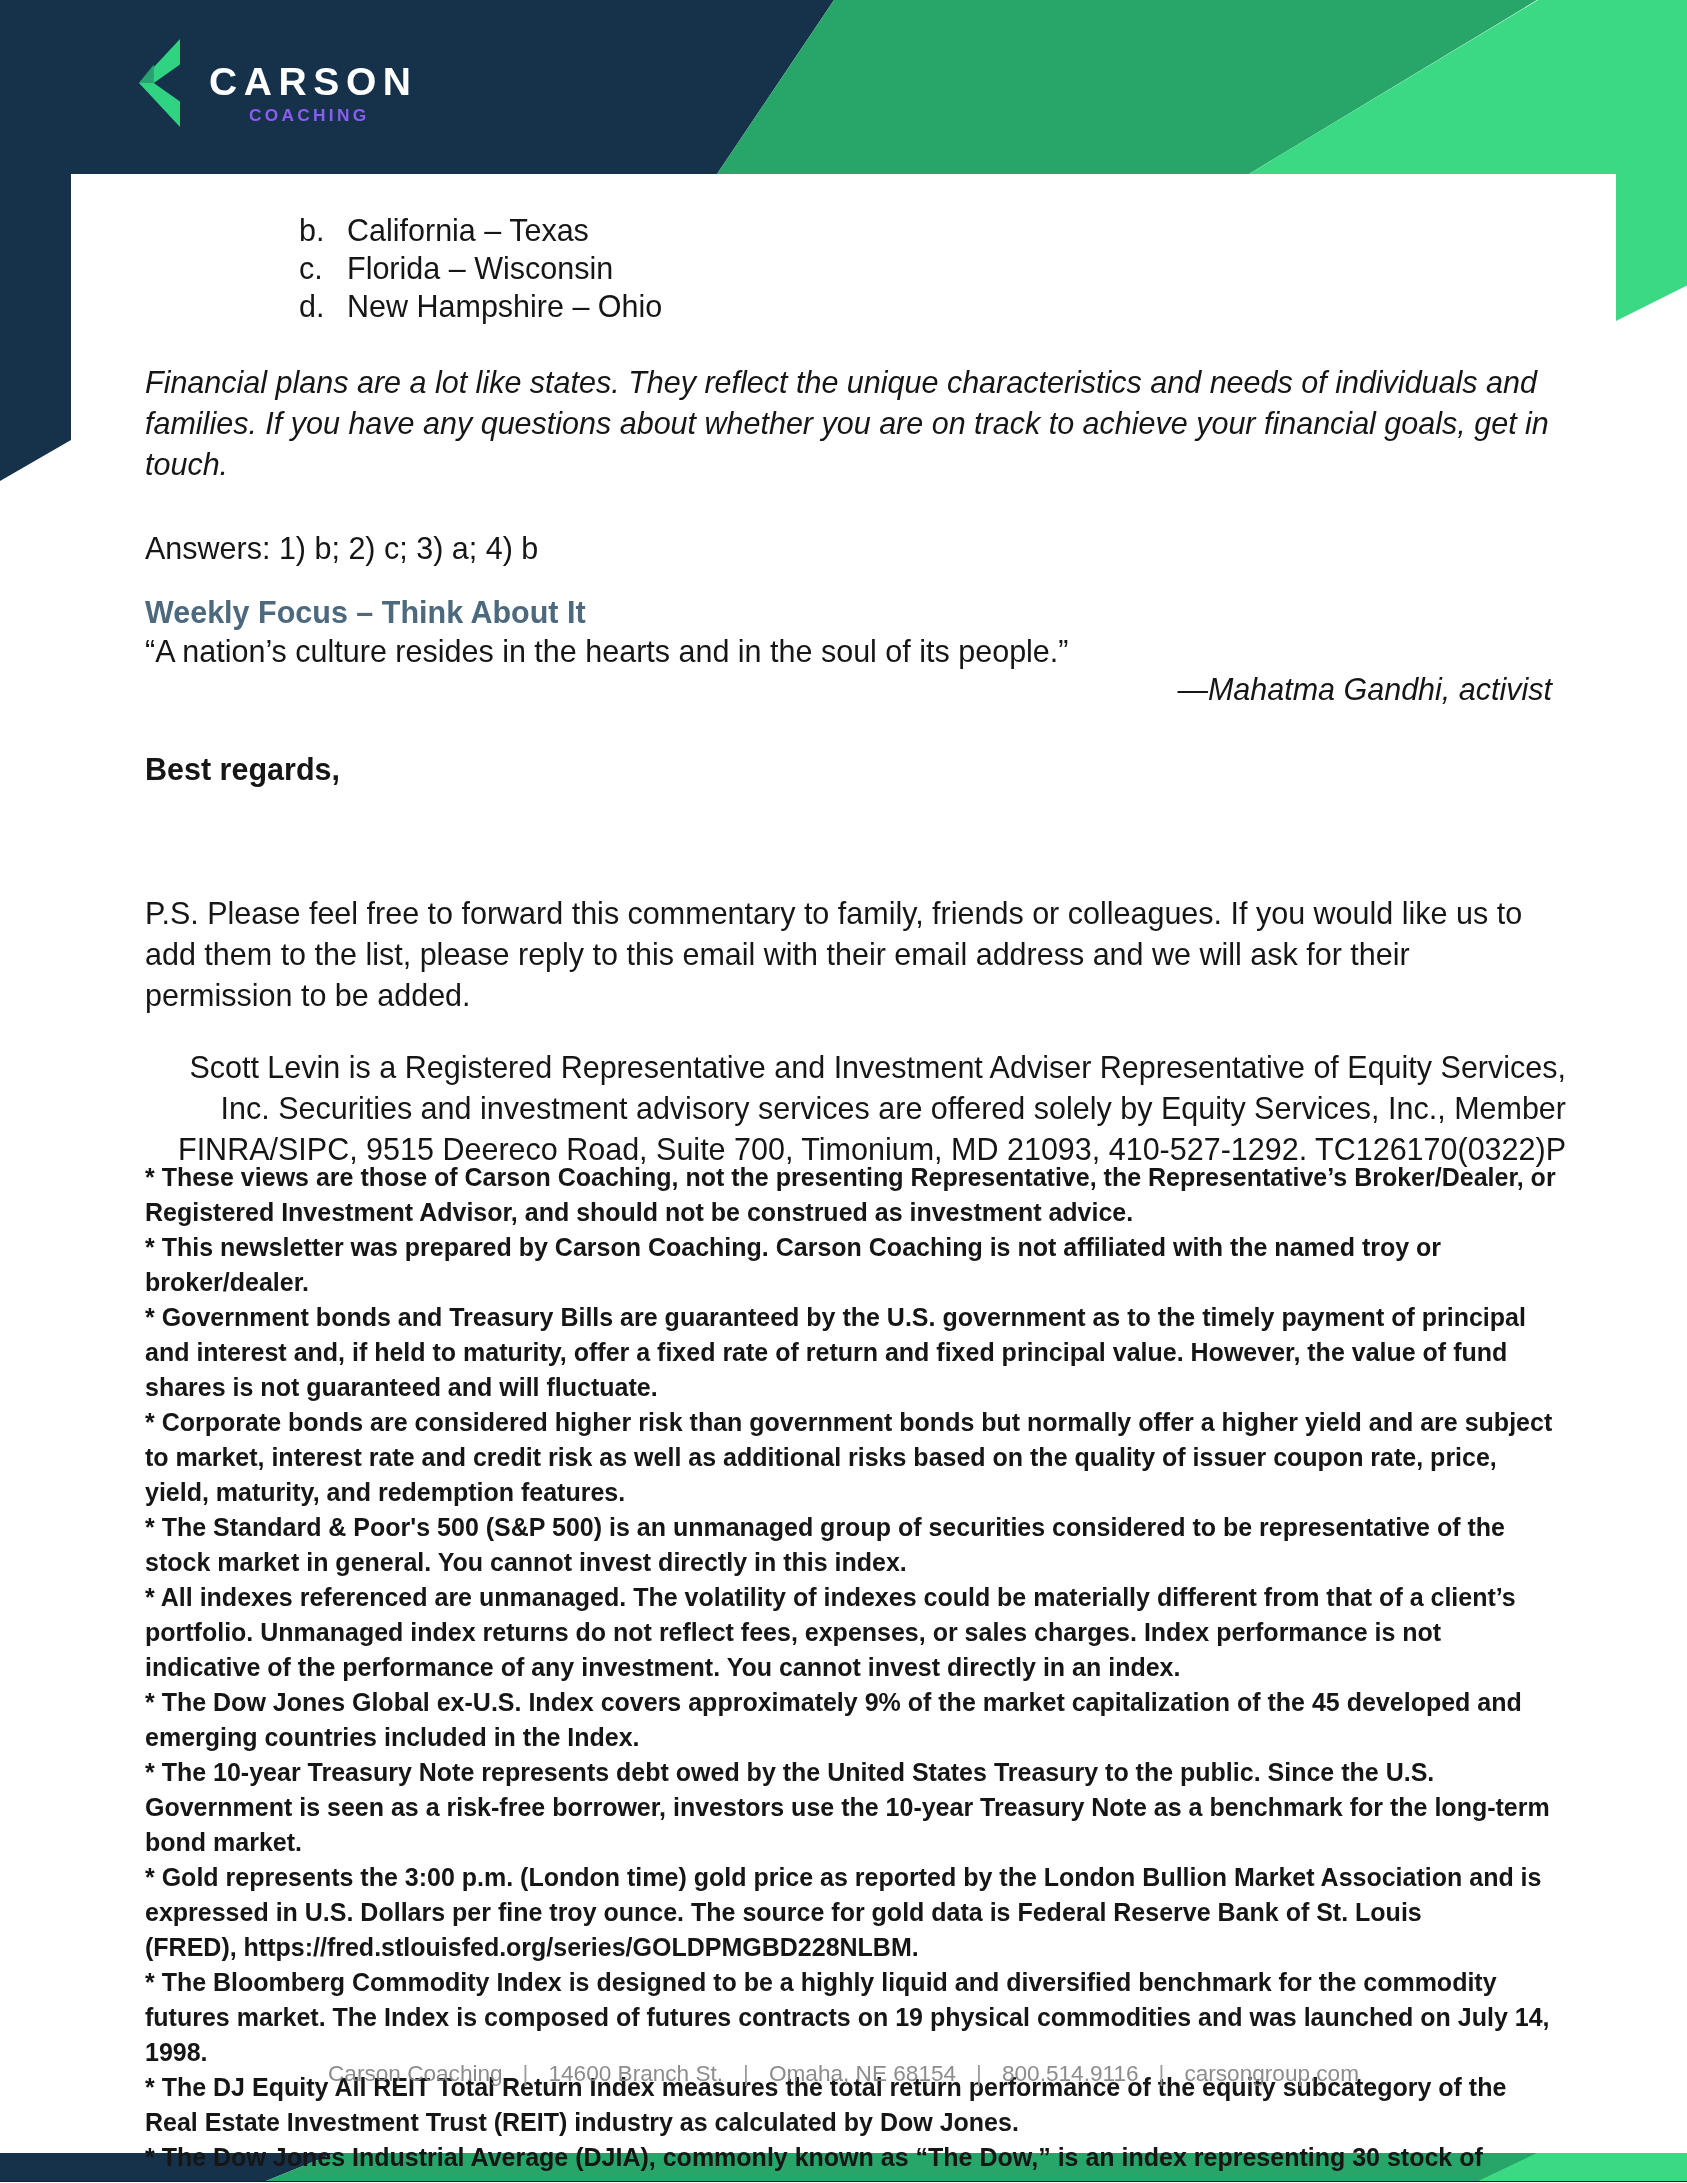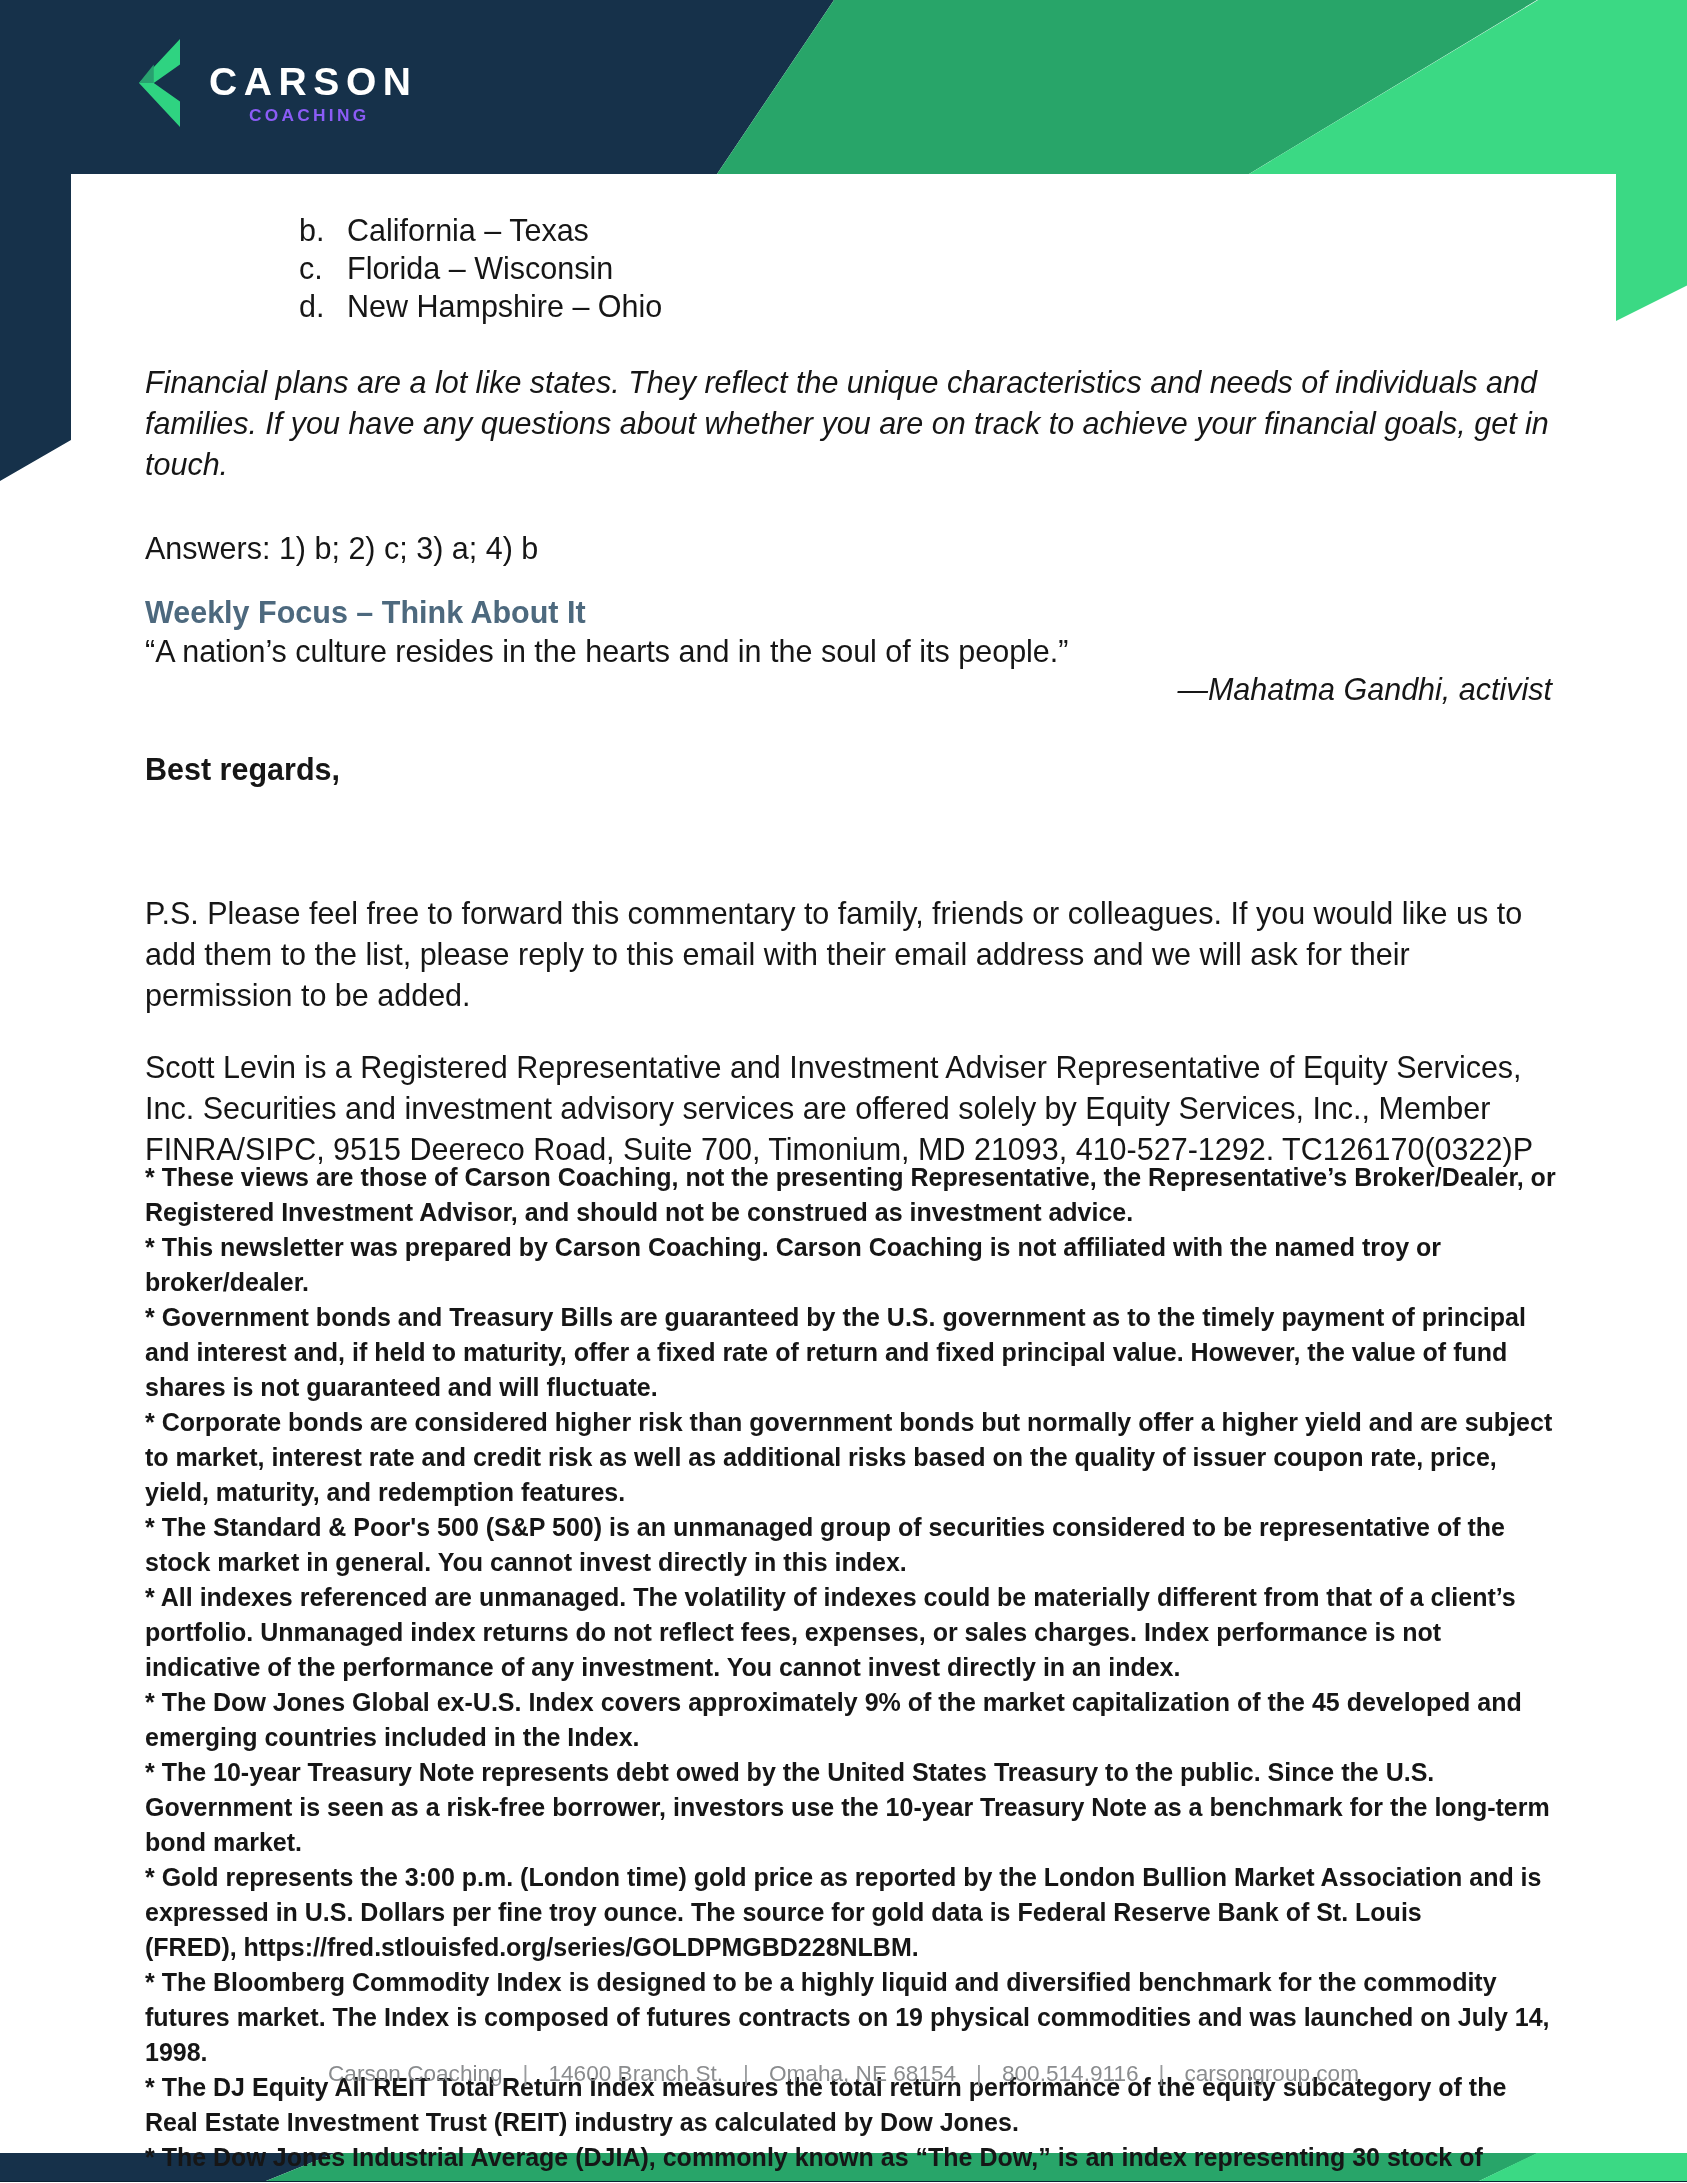--- a/index.html
+++ b/index.html
@@ -61,21 +61,21 @@
   .quiz-item { display:flex; }
   .quiz-marker { width:48px; flex:0 0 48px; }
   .intro { top:362px;font-style:italic; }
   .answers { top:528px; }
   .weekly-heading { top:592px; font-weight:bold; color:#4d697e; }
   .quote { top:631px; }
   .attribution { top:669px; text-align:right; padding-right:24px; font-style:italic; }
   .closing { top:749px;font-weight:bold; }
   .signature { top:823px; }
   .ps { top:893px; }
-  .legal { top:1047px; width:1421px; }
+  .legal { top:1047px; width:1421px;text-align:right; }
   .disclaimers { position:absolute; left:145px; top:1160px; width:1414px;
     font-size:25px; line-height:35px;font-weight:bold; }
   .disclaimer-item { white-space:pre-line; }
 
   
   .footer {
     position:absolute; left:0; top:2061px; width:1687px; text-align:center;
     font-size:22.6px; color:#8a8c8e; white-space:nowrap;
   }
   .footer .sep { margin:0 20px; color:#9a9c9e; }

